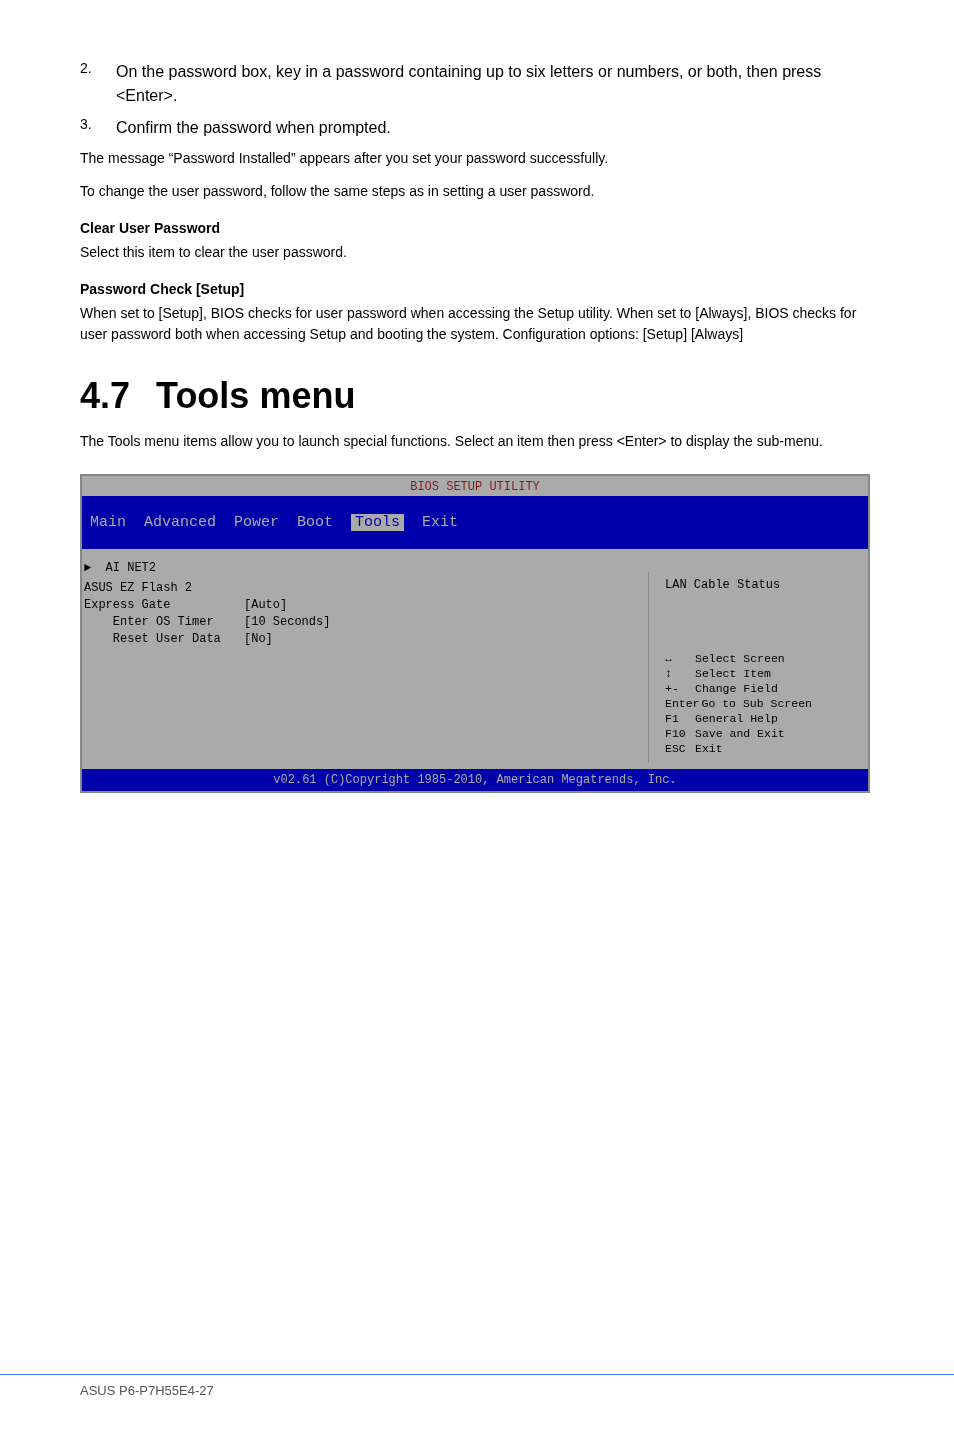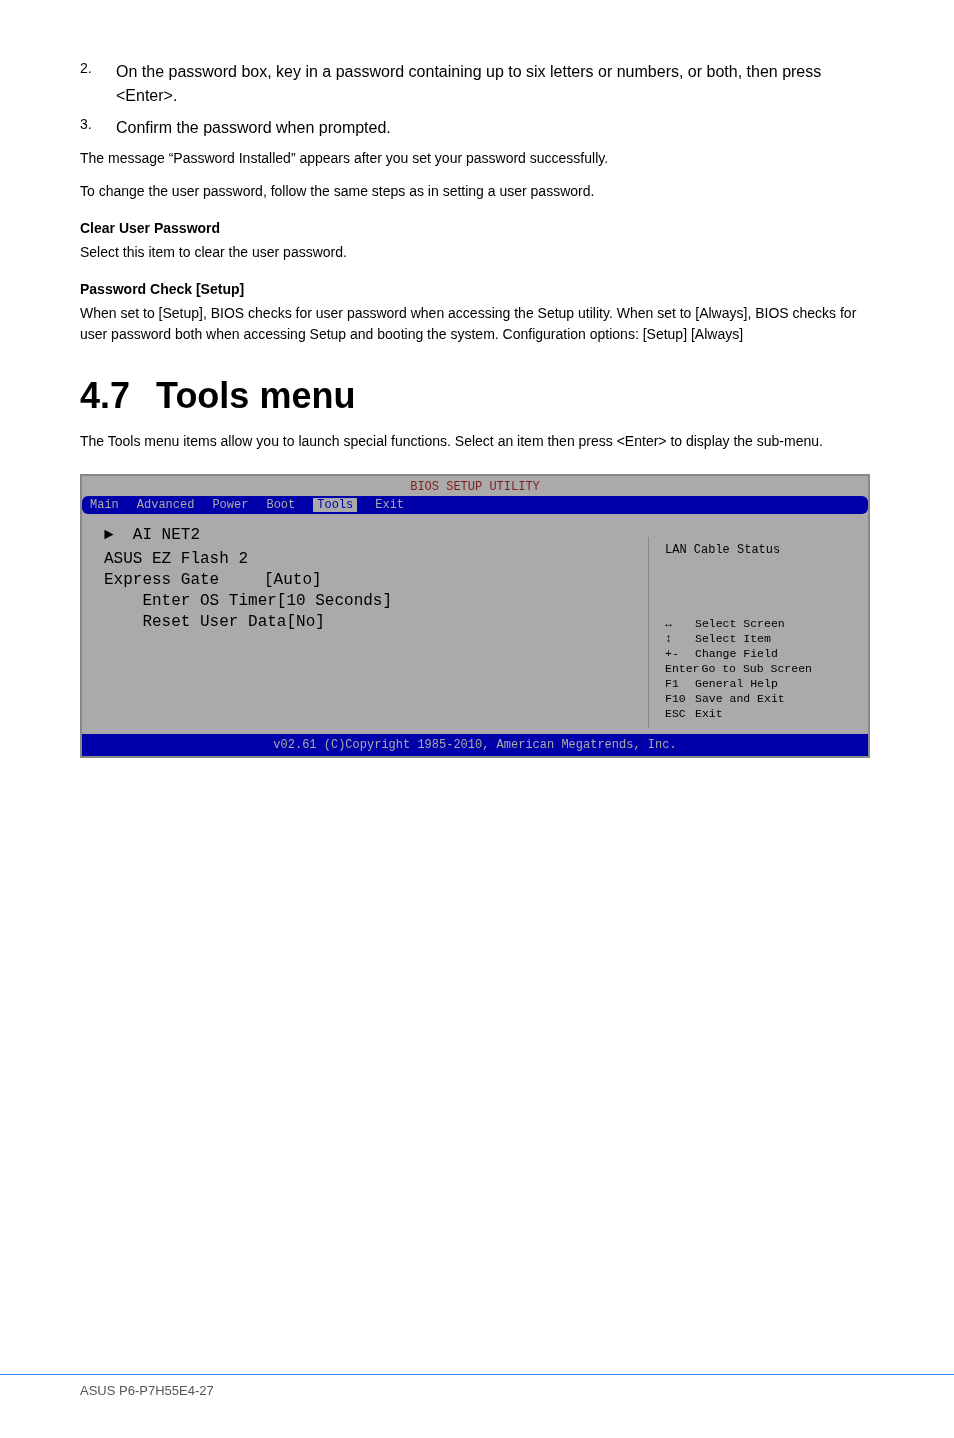--- a/index.html
+++ b/index.html
@@ -66,45 +66,44 @@
       padding: 4px 0 2px 0;
       font-family: 'Courier New', Courier, monospace;
       font-size: 12px;
       color: #7f1d1d;
       font-weight: normal;
     }
     .bios-menu-bar {
       background: #00a;
       color: #aaa;
       display: flex;
-      padding: 2px 8px;
-      font-family: 'Courier New', Courier, monospace;
-      font-size: 12px;
-      border-radius: 6px;
+      padding: 18px 8px;
+      font-family: 'Courier New', Courier, monospace;
+      font-size: 15px;
     }
     .bios-menu-item {
       margin-right: 18px;
       color: #aaa;
     }
     .bios-menu-item.active {
       background: #aaa;
       color: #00a;
       padding: 0 4px;
     }
     .bios-body {
       background: #aaa;
       display: flex;
       min-height: 200px;
       padding: 6px 0;
     }
     .bios-left {
       flex: 1;
-      padding: 6px 22px;
-      font-family: 'Courier New', Courier, monospace;
-      font-size: 16px;
+      padding: 6px 2px;
+      font-family: 'Courier New', Courier, monospace;
+      font-size: 12px;
       color: #000;
     }
     .bios-right {
       width: 220px;
       padding: 6px 16px;
       font-family: 'Courier New', Courier, monospace;
       font-size: 12px;
       color: #000;
       border-left: 1px solid #888;
       margin-top: 17px;

